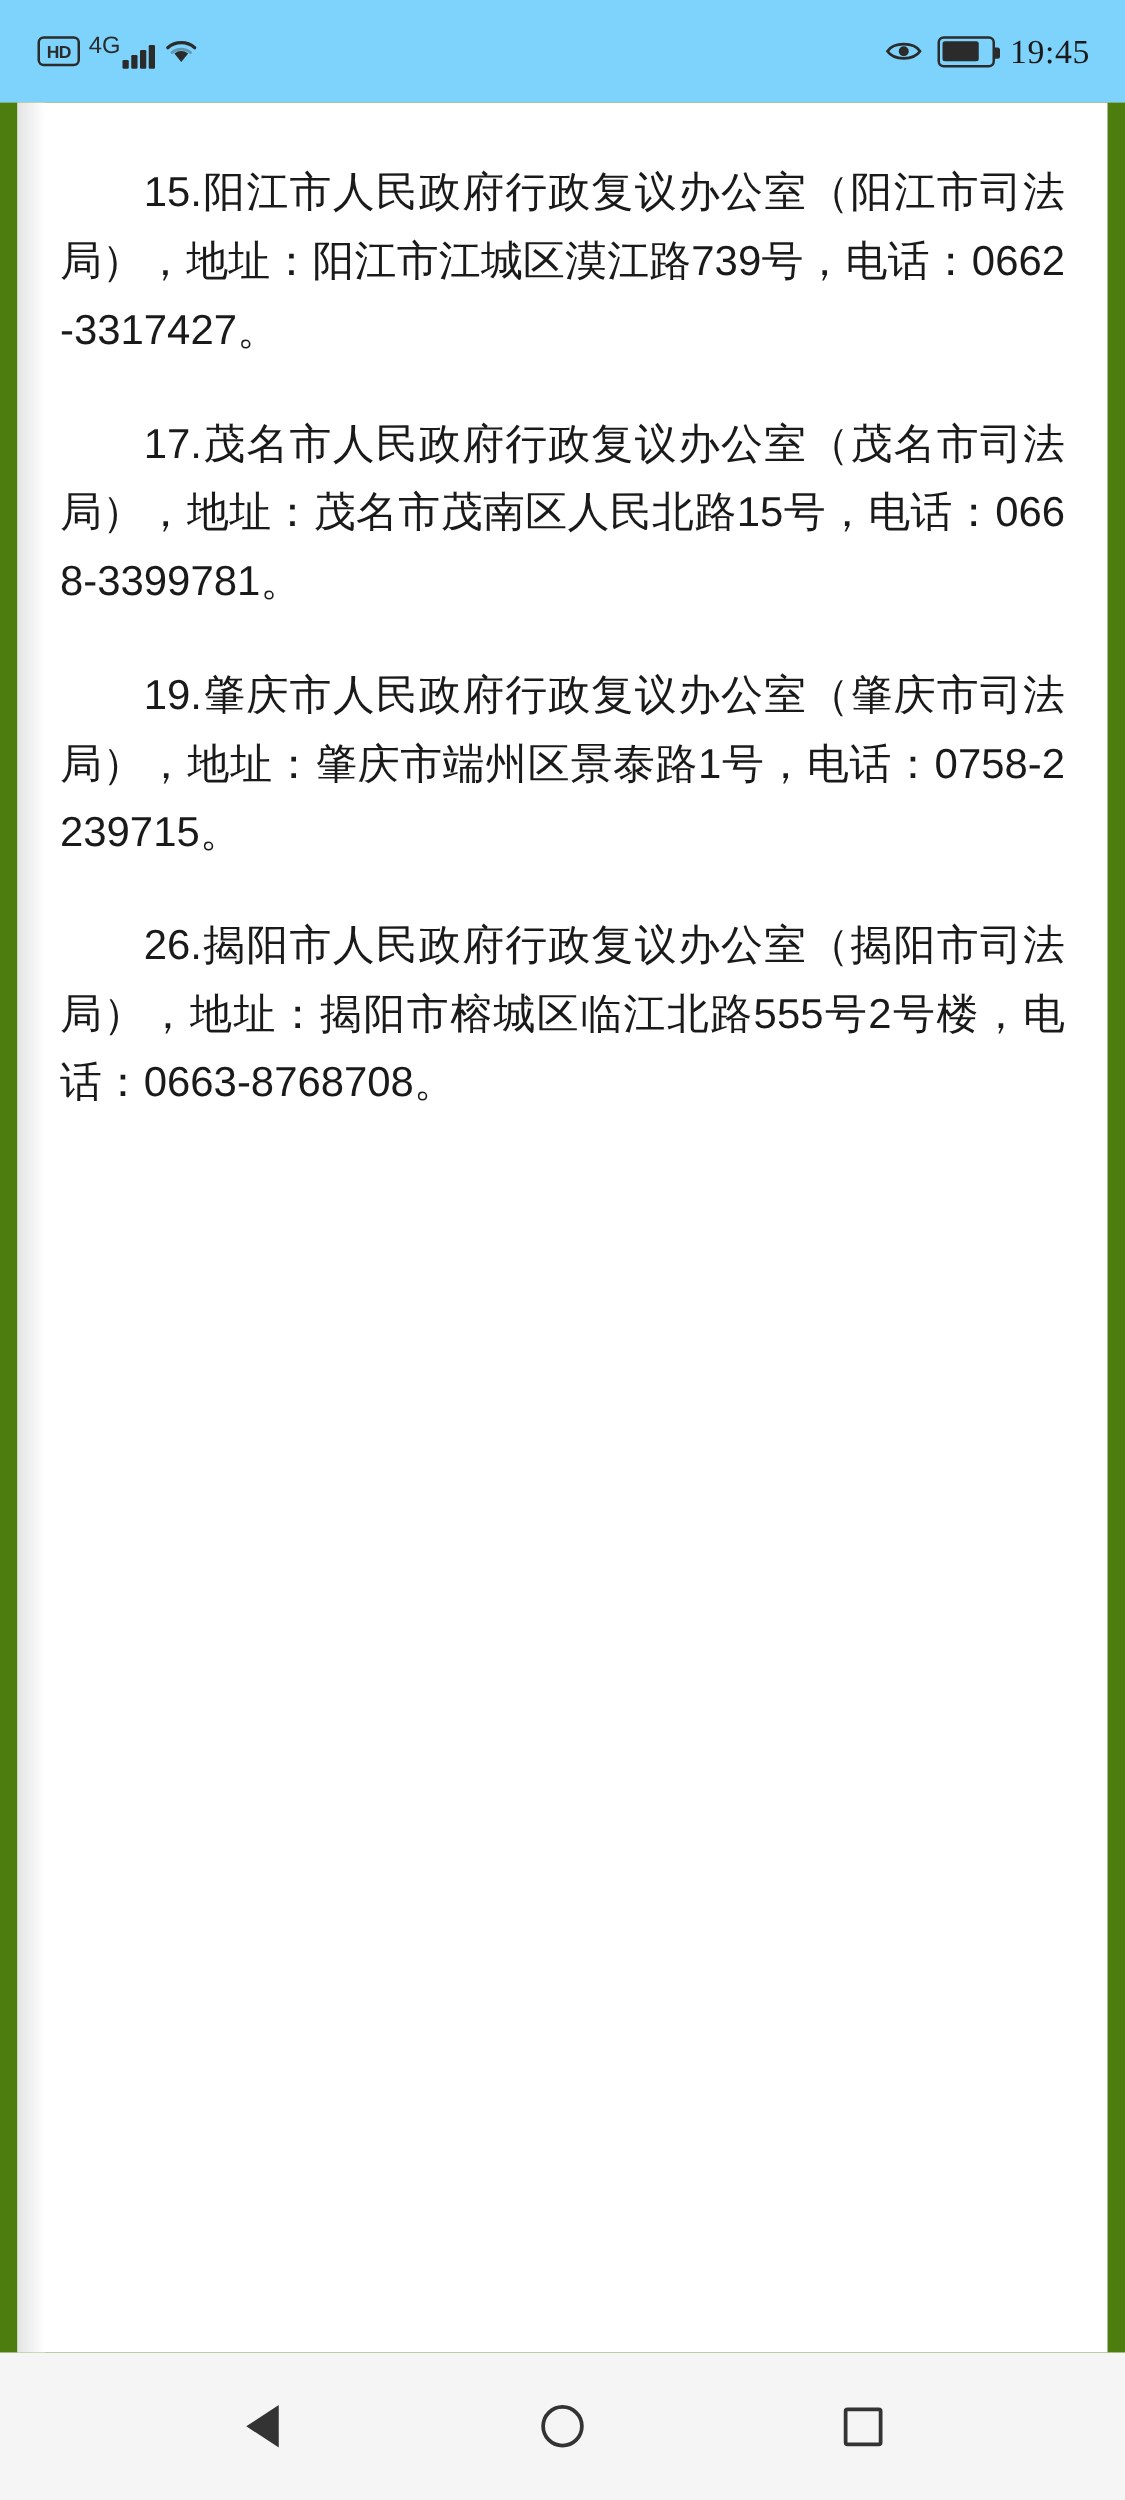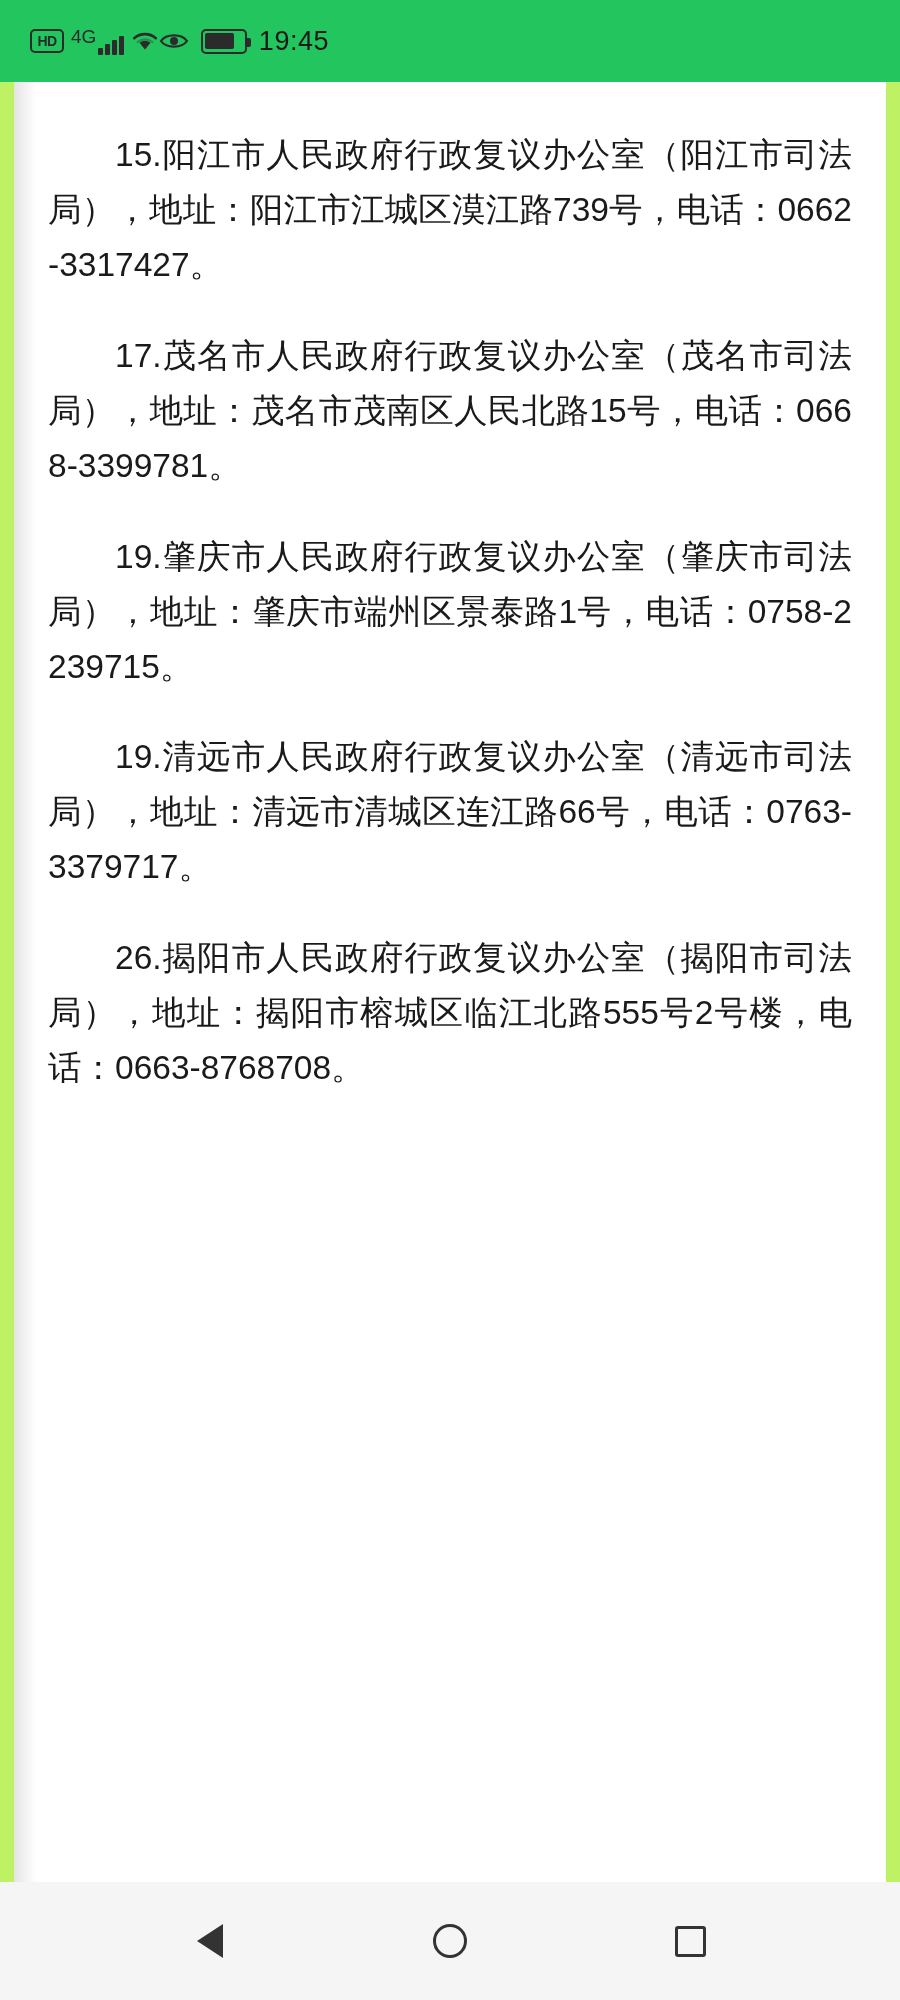--- a/index.html
+++ b/index.html
@@ -12,24 +12,25 @@
   body {
     display: flex;
     flex-direction: column;
     overflow: hidden;
   }
 
   
   .status-bar {
     height: 82px;
     flex: 0 0 82px;
-    background: #22c55e;
-    display: flex;
-    align-items: center;
-    padding: 0 11px 0 30px;
+    background: #7dd3fc;
+    display: flex;
+    align-items: center;
+    justify-content: space-between;
+    padding: 0 28px 0 30px;
   }
   .status-left {
     display: flex;
     align-items: center;
     gap: 7px;
   }
   .hd-badge {
     display: inline-flex;
     align-items: center;
     justify-content: center;
@@ -103,27 +104,27 @@
   .battery .fill {
     background: #2b2b2b;
     height: 100%;
     width: 78%;
     border-radius: 2px;
   }
   .clock {
     font-size: 27px;
     color: #1a1a1a;
     letter-spacing: 0.5px;
-    font-family: Liberation Sans, sans-serif;
+    font-family: Liberation Serif, serif;
   }
 
   
   .doc-wrap {
     flex: 1 1 auto;
-    background: #bef264;
+    background: #4d7c0f;
     display: flex;
     justify-content: center;
     overflow: hidden;
     position: relative;
   }
   .page {
     width: 872px;
     background: #ffffff;
     padding: 46px 34px 0 34px;
     position: relative;
@@ -216,21 +217,20 @@
       </span>
     <span class="clock">19:45</span>
   </div>
 </div>
 
 <div class="doc-wrap">
   <div class="page">
     <p class="para">15.阳江市人民政府行政复议办公室（阳江市司法局），地址：阳江市江城区漠江路739号，电话：0662-3317427。</p>
     <p class="para">17.茂名市人民政府行政复议办公室（茂名市司法局），地址：茂名市茂南区人民北路15号，电话：0668-3399781。</p>
     <p class="para">19.肇庆市人民政府行政复议办公室（肇庆市司法局），地址：肇庆市端州区景泰路1号，电话：0758-2239715。</p>
-    <p class="para">19.清远市人民政府行政复议办公室（清远市司法局），地址：清远市清城区连江路66号，电话：0763-3379717。</p>
     <p class="para">26.揭阳市人民政府行政复议办公室（揭阳市司法局），地址：揭阳市榕城区临江北路555号2号楼，电话：0663-8768708。</p>
   </div>
 </div>
 
 <div class="nav-bar">
   <div class="nav-btn">
     <span class="tri-back"></span>
   </div>
   <div class="nav-btn">
     <span class="circle-home"></span>

